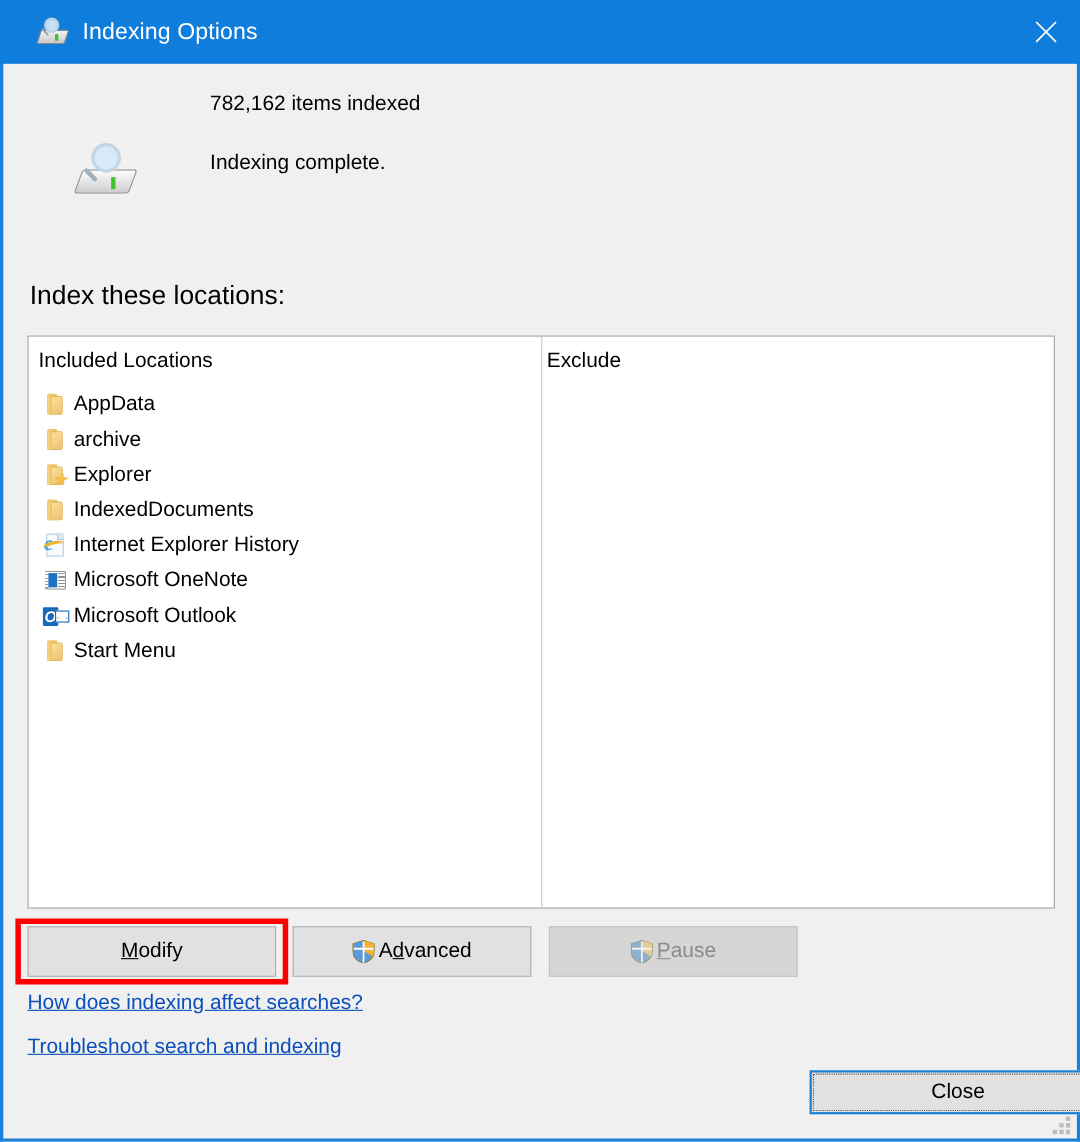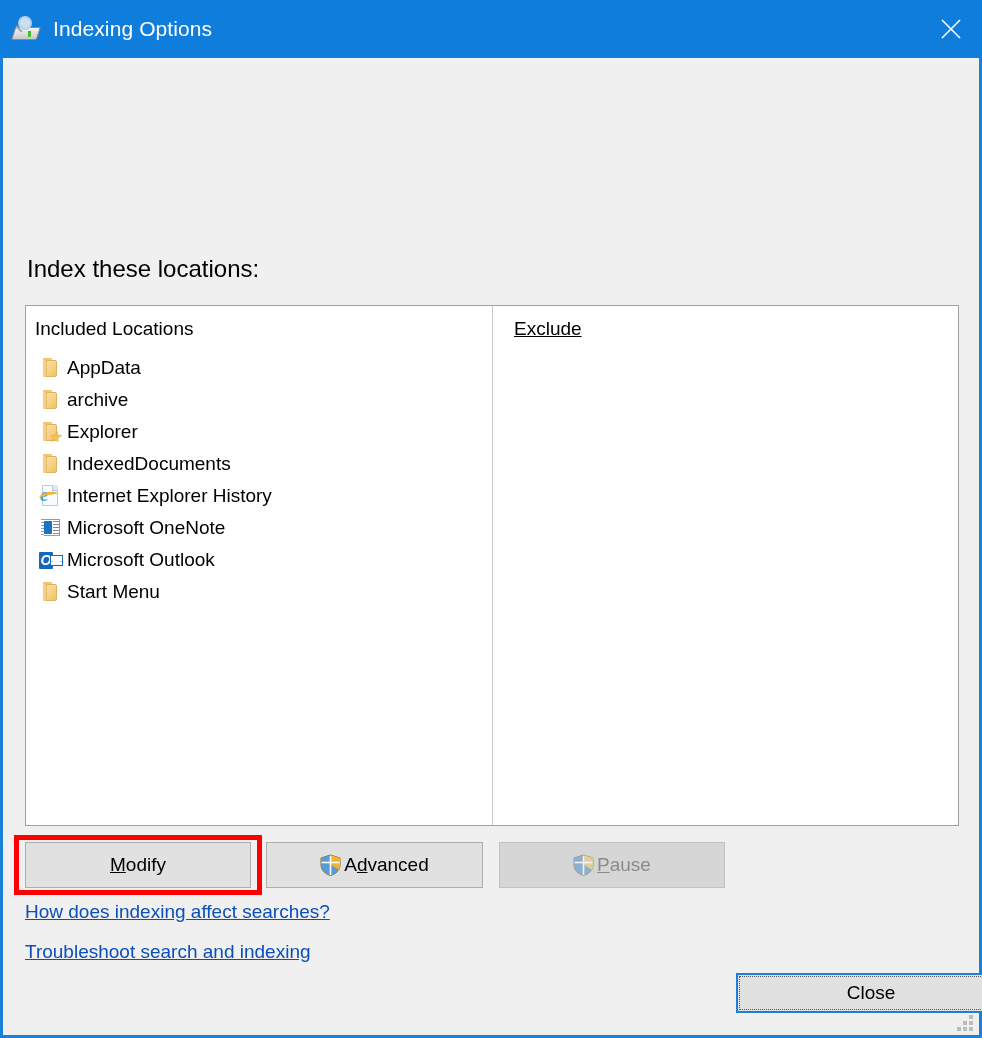--- a/index.html
+++ b/index.html
@@ -25,20 +25,21 @@
 
   
   #titlebar {
     position: absolute;
     top: 0; left: -3px;
     width: 982px;
     height: 58px;
     background: #0f7ddb;
     display: flex;
     align-items: center;
+    padding-left: 22px;
   }
   #titlebar-icon {
     width: 30px; height: 28px;
     margin-left: 11px;
     position: relative;
     flex: 0 0 auto;
   }
   
   .drv-body {
     position: absolute;
@@ -169,21 +170,21 @@
     background: #c8c8c8;
   }
   .col-header {
     position: absolute;
     top: 12px;
     font-size: 19px;
     color: #000000;
     white-space: nowrap;
   }
   #header-included { left: 9px; }
-  #header-exclude  { left: 488px; text-decoration: underline; }
+  #header-exclude  { left: 471px; }
 
   #item-list {
     position: absolute;
     left: 0; top: 46px;
     width: 466px;
   }
   .list-item {
     display: flex;
     align-items: center;
     height: 32px;
@@ -447,20 +448,30 @@
     </div>
     <div id="titlebar-text">Indexing Options</div>
     <div id="close-button">
       <svg width="22" height="22" viewBox="0 0 22 22">
         <line x1="2" y1="2" x2="20" y2="20" stroke="#ffffff" stroke-width="1.6"></line>
         <line x1="20" y1="2" x2="2" y2="20" stroke="#ffffff" stroke-width="1.6"></line>
       </svg>
     </div>
   </div>
 
+  <div id="status-area">
+    <div id="status-icon">
+      <span class="s-drv-body"></span>
+      <span class="s-drv-led"></span>
+      <span class="s-mag-handle"></span>
+      <span class="s-mag-glass"></span>
+    </div>
+    <div id="items-indexed">782,162 items indexed</div>
+    <div id="indexing-status">Indexing complete.</div>
+  </div>
 
   <div id="list-label">Index these locations:</div>
 
   <div id="listbox">
     <div id="col-divider"></div>
     <div class="col-header" id="header-included">Included Locations</div>
     <div class="col-header" id="header-exclude">Exclude</div>
 
     <div id="item-list">
 

